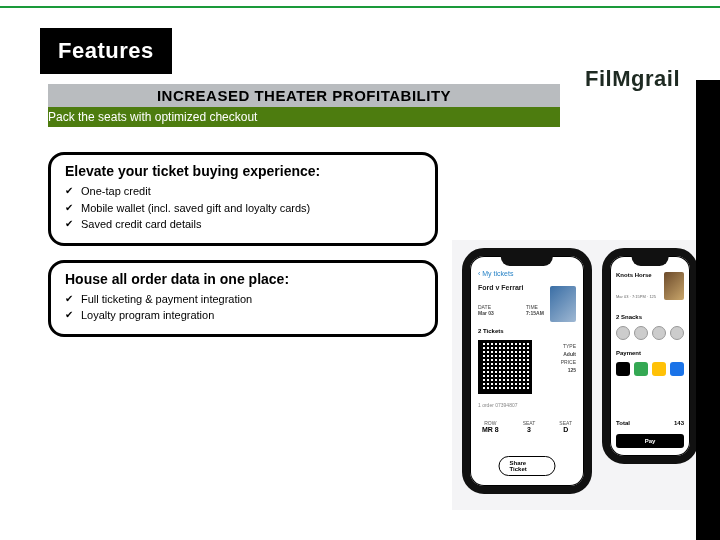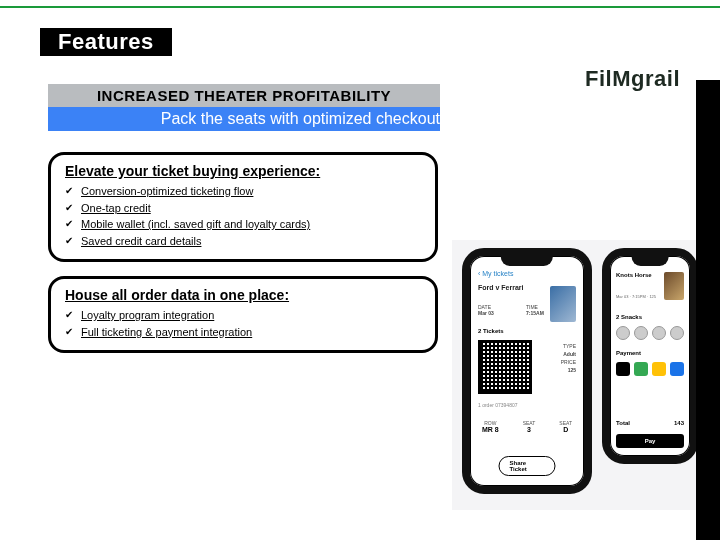--- a/index.html
+++ b/index.html
@@ -1,24 +1,24 @@
 <!DOCTYPE html>
 <html><head>
 <meta charset="utf-8">
 <style>
   * { margin:0; padding:0; box-sizing:border-box; }
   html,body { width:720px; height:540px; font-family:"Century Gothic","Trebuchet MS",Arial,sans-serif; background:#fff; overflow:hidden; }
   .top-rule { position:absolute; left:0; top:6px; width:720px; height:2px; background:#1a9a3a; }
-  .black-tag { position:absolute; left:40px; top:28px; background:#000; color:#fff; font-weight:bold; font-size:22px; padding:1px 18px; letter-spacing:0.5px; }
+  .black-tag { position:absolute; left:40px; top:28px; background:#000; color:#fff; font-weight:bold; font-size:22px; padding:10px 18px; letter-spacing:0.5px; }
   .logo { position:absolute; right:40px; top:28px; font-size:22px; font-weight:bold; color:#1e2a22; letter-spacing:0.5px;margin-top:38px; }
   .logo .m { color:#1e2a22; }
-  .banner { position:absolute; left:48px; top:84px; width:392px; }
+  .banner { position:absolute; left:48px; top:84px; width:512px; }
   .banner .title { background:#b9bcbf; color:#000; font-weight:bold; text-align:center; font-size:15px; padding:3px 0; letter-spacing:0.5px; }
-  .banner .sub { background:#3b82f6; color:#fff; text-align:right; font-size:16px; padding:3px 0; }
-  .cards { position:absolute; left:48px; top:152px; width:390px;text-decoration:underline; }
+  .banner .sub { background:#4d7c0f; color:#fff; text-align:left; font-size:12px; padding:3px 0; }
+  .cards { position:absolute; left:48px; top:152px; width:390px; }
   .card { border:3px solid #000; border-radius:16px; padding:8px 14px 10px 14px; margin-bottom:14px; }
   .card h3 { font-size:14px; font-weight:bold; margin-bottom:4px; }
   .card ul { list-style:none; }
   .card li { font-size:11px; line-height:1.5; position:relative; padding-left:16px; }
   .card li::before { content:"✔"; position:absolute; left:0; top:0; font-size:10px; }
   .phones { position:absolute; left:452px; top:240px; width:250px; height:270px; background:#f4f4f6; }
   .phone { position:absolute; background:#fff; border:8px solid #111; border-radius:22px; box-shadow:0 0 0 1px #000 inset; }
   .phone .notch { position:absolute; top:0; left:50%; transform:translateX(-50%); width:46%; height:10px; background:#111; border-radius:0 0 9px 9px; }
   .phoneA { left:10px; top:8px; width:130px; height:246px; }
   .phoneB { right:4px; top:8px; width:96px; height:216px; }
@@ -63,31 +63,30 @@
 
 <div class="banner">
   <div class="title">INCREASED THEATER PROFITABILITY</div>
   <div class="sub">Pack the seats with optimized checkout</div>
 </div>
 
 <div class="cards">
   <div class="card">
     <h3>Elevate your ticket buying experience:</h3>
     <ul>
-      <li>Conversion-optimized ticketing flow</li>
       <li>One-tap credit</li>
       <li>Mobile wallet (incl. saved gift and loyalty cards)</li>
       <li>Saved credit card details</li>
     </ul>
   </div>
   <div class="card">
     <h3>House all order data in one place:</h3>
     <ul>
+      <li>Full ticketing &amp; payment integration</li>
       <li>Loyalty program integration</li>
-      <li>Full ticketing &amp; payment integration</li>
     </ul>
   </div>
 </div>
 
 <div class="phones">
   <div class="phone phoneA">
     <div class="notch"></div>
     <div class="pa-hdr">My tickets</div>
     <div class="pa-title">Ford v Ferrari</div>
     <div class="pa-row">

